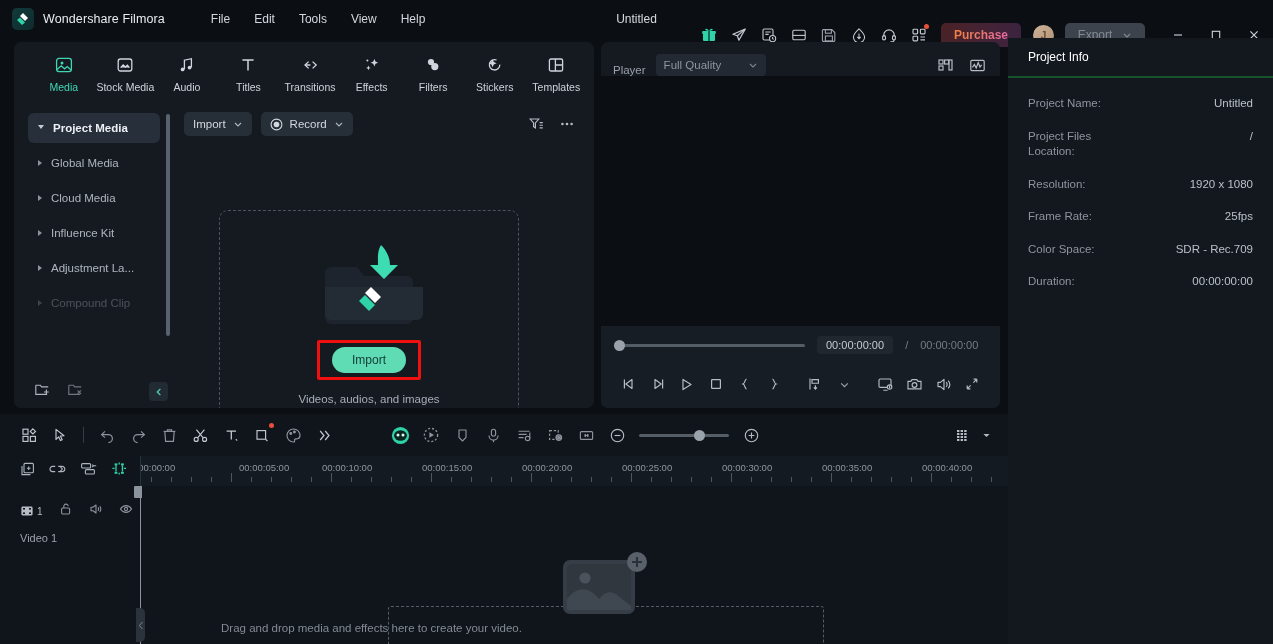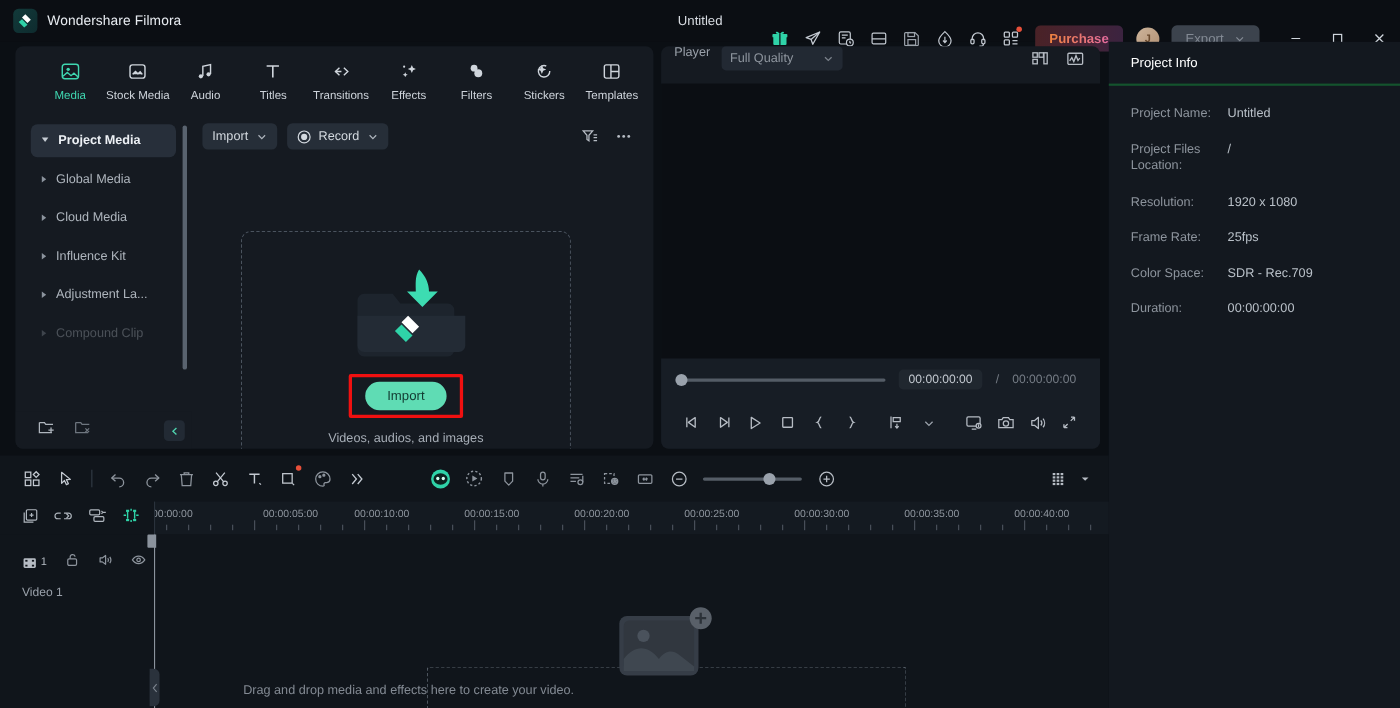--- a/index.html
+++ b/index.html
@@ -133,21 +133,21 @@
     color: #123b32; font-size: 12px; display: flex; align-items: center; justify-content: center;
     cursor: pointer; font-weight: 500;
   }
   .dz-caption { margin-top: 20px; font-size: 11.5px; color: #a6adb6; }
 
   
   .player-panel {
     position: absolute; left: 601px; top: 42px; width: 399px; height: 366px;
     background: #151a21; border-radius: 7px; overflow: hidden;
   }
-  .player-top { height: 34px; display: flex; align-items: flex-start; padding: 0 12px; gap: 10px; }
+  .player-top { height: 34px; display: flex; align-items: flex-end; padding: 0 12px; gap: 10px; }
   .p-label { font-size: 11.5px; color: #9aa1aa; }
   .quality-sel {
     width: 110px; height: 22px; border-radius: 4px; background: #222933;
     display: flex; align-items: center; padding: 0 8px; font-size: 11.5px; color: #8f969f;
     justify-content: space-between; cursor: pointer;
   }
   .player-stage { height: 250px; background: #0b0e13; margin: 0 0px; }
   .player-ctrl { height: 82px; background: #171d25; padding: 0 14px; }
   .scrub-row { display: flex; align-items: center; height: 38px; gap: 12px; }
   .scrub {
@@ -164,21 +164,21 @@
   .tc-sep { font-size: 11px; color: #767d86; }
   .tc-total { font-size: 11px; color: #767d86; }
   .btn-row { display: flex; align-items: center; height: 40px; gap: 2px; }
   .pbtn { width: 30px; height: 28px; display: flex; align-items: center; justify-content: center; cursor: pointer; border-radius: 4px; }
   .gap-l { margin-left: 12px; }
 
   
   .right-panel { position: absolute; left: 1008px; top: 38px; width: 265px; height: 606px; background: #13181f; }
   .rp-head { height: 40px; display: flex; align-items: center; padding-left: 20px; font-size: 12px; color: #ffffff; border-bottom: 2px solid #14532d; }
   .info-list { padding: 18px 20px 0 20px; }
-  .info-row { display: flex; margin-bottom: 17px; font-size: 11.5px; line-height: 1.35; }
+  .info-row { display: flex; margin-bottom: 17px; font-size: 11.5px; line-height: 1.35; justify-content: space-between; }
   .info-k { width: 88px; color: #8d949d; flex: none; }
   .info-v { color: #b9c0c8; }
 
   
   .timeline { position: absolute; left: 0; top: 414px; width: 1008px; height: 230px; background: #10151b; }
   .tl-toolbar { height: 42px; display: flex; align-items: center; padding: 0 14px; gap: 1px; }
   .tlbtn { width: 30px; height: 28px; display: flex; align-items: center; justify-content: center; cursor: pointer; border-radius: 4px; position: relative; }
   .vdiv { width: 1px; height: 16px; background: #343c46; margin: 0 7px; }
   .zoom-slider { width: 90px; height: 3px; background: #555d67; border-radius: 2px; position: relative; margin: 0 6px; }
   .zoom-knob { position: absolute; left: 55px; top: -4px; width: 11px; height: 11px; border-radius: 50%; background: #9aa2ac; cursor: pointer; }
@@ -220,20 +220,27 @@
 <div class="app">
 
   <div class="titlebar">
     <div class="logo-box">
       <svg width="14" height="14" viewBox="0 0 14 14">
         <polygon points="7,1 12,6 9,9 4,4" fill="#ffffff"></polygon>
         <polygon points="4,5.5 9,10.5 6,13 1,8" fill="#2fd3a8"></polygon>
       </svg>
     </div>
     <div class="brand">Wondershare Filmora</div>
+    <div class="menus">
+      <div class="menu-item">File</div>
+      <div class="menu-item">Edit</div>
+      <div class="menu-item">Tools</div>
+      <div class="menu-item">View</div>
+      <div class="menu-item">Help</div>
+    </div>
     <div class="doc-title">Untitled</div>
 
     <div class="tb-right">
       <div class="tb-icon">
         <svg width="16" height="16" viewBox="0 0 16 16" fill="none" stroke="#2fd3a8" stroke-width="1.3">
           <rect x="2" y="6.5" width="12" height="7.5" rx="1" fill="#2fd3a8" stroke="none"></rect>
           <rect x="1.2" y="4" width="13.6" height="3" rx=".8" fill="#2fd3a8" stroke="none"></rect>
           <path d="M8 4V14" stroke="#0b0e13" stroke-width="1.1"></path>
           <path d="M8 4C8 4 6 1 4.6 2.1 3.4 3.1 5.5 4 8 4z" fill="#2fd3a8" stroke="none"></path>
           <path d="M8 4C8 4 10 1 11.4 2.1 12.6 3.1 10.5 4 8 4z" fill="#2fd3a8" stroke="none"></path>

